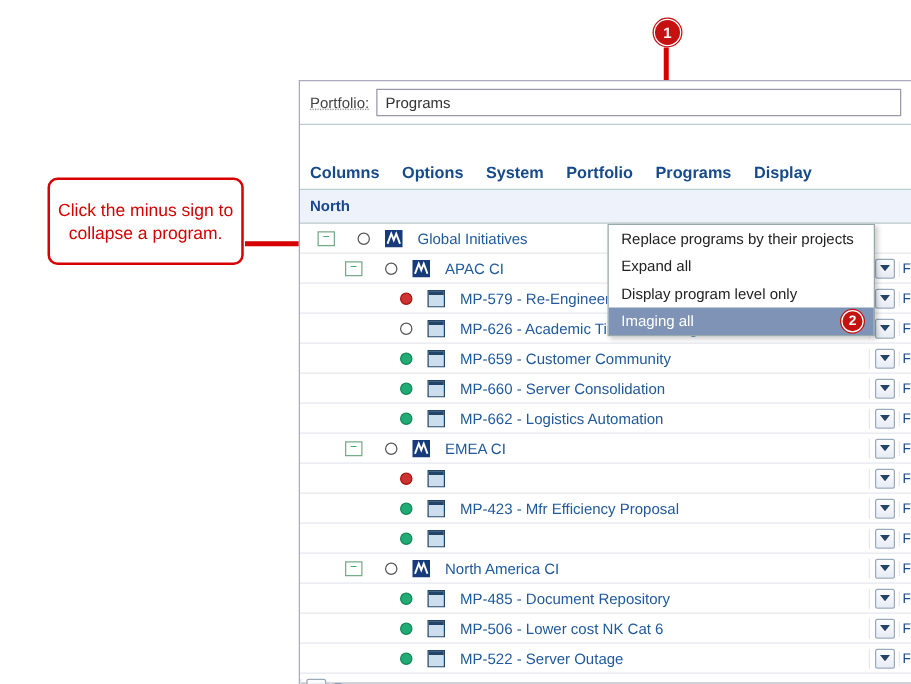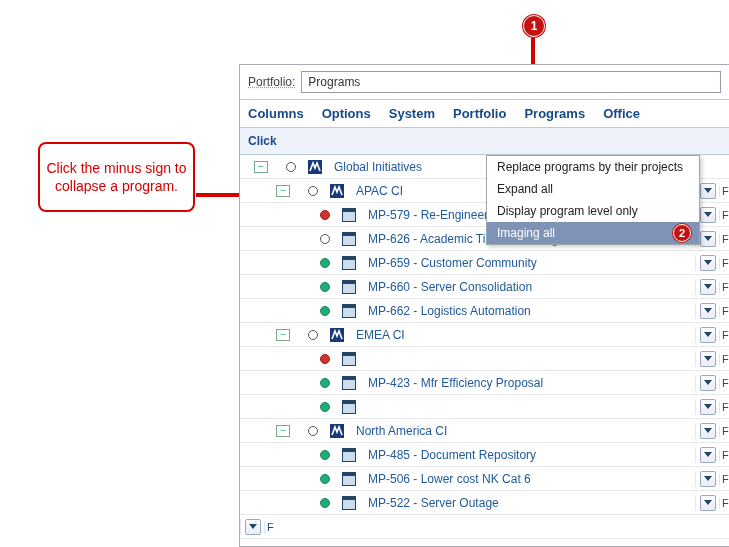--- a/index.html
+++ b/index.html
@@ -10,21 +10,21 @@
   .arrow-right::after { content:""; position:absolute; right:-12px; top:-6px; border-left:12px solid #d60000; border-top:8px solid transparent; border-bottom:8px solid transparent; }
   .badge { position:absolute; width:22px; height:22px; border-radius:50%; background:#c51111; border:1.5px solid #fff; box-shadow:0 0 0 1px #c51111; color:#fff; font-weight:bold; font-size:12px; display:flex; align-items:center; justify-content:center; }
   .badge1 { left:523px; top:15px; }
   .arrow-down { position:absolute; left:531px; top:38px; width:4px; height:30px; background:#d60000; }
   .arrow-down::after { content:""; position:absolute; bottom:-10px; left:-6px; border-top:12px solid #d60000; border-left:8px solid transparent; border-right:8px solid transparent; }
   
   .panel { position:absolute; left:239px; top:64px; right:0; bottom:0; border:1px solid #aab; border-right:none; background:#fff; }
   .portfolio-row { padding:6px 8px; border-bottom:1px solid #bcc; display:flex; align-items:center; gap:6px; }
   .portfolio-row label { color:#444; text-decoration: underline dotted #999; }
   .portfolio-input { flex:1; border:1px solid #99a; padding:3px 6px; font-size:12px; color:#333; background:#fff; }
-  .menubar { padding:6px 8px; border-bottom:1px solid #bcc; display:flex; gap:18px; font-weight:bold; color:#174a8a; font-size:13px; }
+  .menubar { padding:6px 8px; border-bottom:1px solid #bcc; display:flex; gap:18px; font-weight:bold; color:#174a8a; font-size:13px;margin-top:24px; }
   .menubar span { cursor:pointer; }
   .header-row { background:#eef2fb; border-bottom:1px solid #bcc; padding:6px 8px; font-weight:bold; color:#174a8a; }
   .tree { position:relative; }
   .row { display:flex; align-items:center; height:24px; border-bottom:1px solid #e6e8f0; }
   .row .cell-main { flex:1; display:flex; align-items:center; gap:4px; padding-left:4px; overflow:hidden; white-space:nowrap; }
   .row .cell-act { width:24px; border-left:1px solid #e6e8f0; display:flex; align-items:center; justify-content:center; }
   .row .cell-last { width:10px; border-left:1px solid #e6e8f0; color:#174a8a; font-size:11px; padding-left:2px;}
   .toggle { width:14px; height:12px; border:1px solid #7a8; font-size:9px; line-height:9px; text-align:center; color:#3a6; cursor:pointer; font-family:monospace; display:inline-flex;align-items:center;justify-content:center;}
   .spacer { display:inline-block; flex:0 0 auto; }
   .link { color:#215a9c; cursor:pointer; }
@@ -58,23 +58,23 @@
   <div class="portfolio-row">
     <label>Portfolio:</label>
     <input class="portfolio-input" value="Programs" style="">
   </div>
   <div class="menubar" id="menubar">
       <span>Columns</span>
       <span>Options</span>
       <span>System</span>
       <span>Portfolio</span>
       <span>Programs</span>
-      <span>Office</span>
+      <span>Display</span>
     </div>
-  <div class="header-row">Click</div>
+  <div class="header-row">North</div>
   <div class="tree" id="tree">
 
     <div class="row">
         <div class="cell-main">
           <span class="spacer" style="width: 6px;"></span>
           <span class="toggle">−</span>
           <span class="spacer" style="width: 10px;"></span>
           <span class="status-dot sd-none"></span>
           <span class="spacer" style="width: 4px;"></span>
           <span class="icon-nn">

